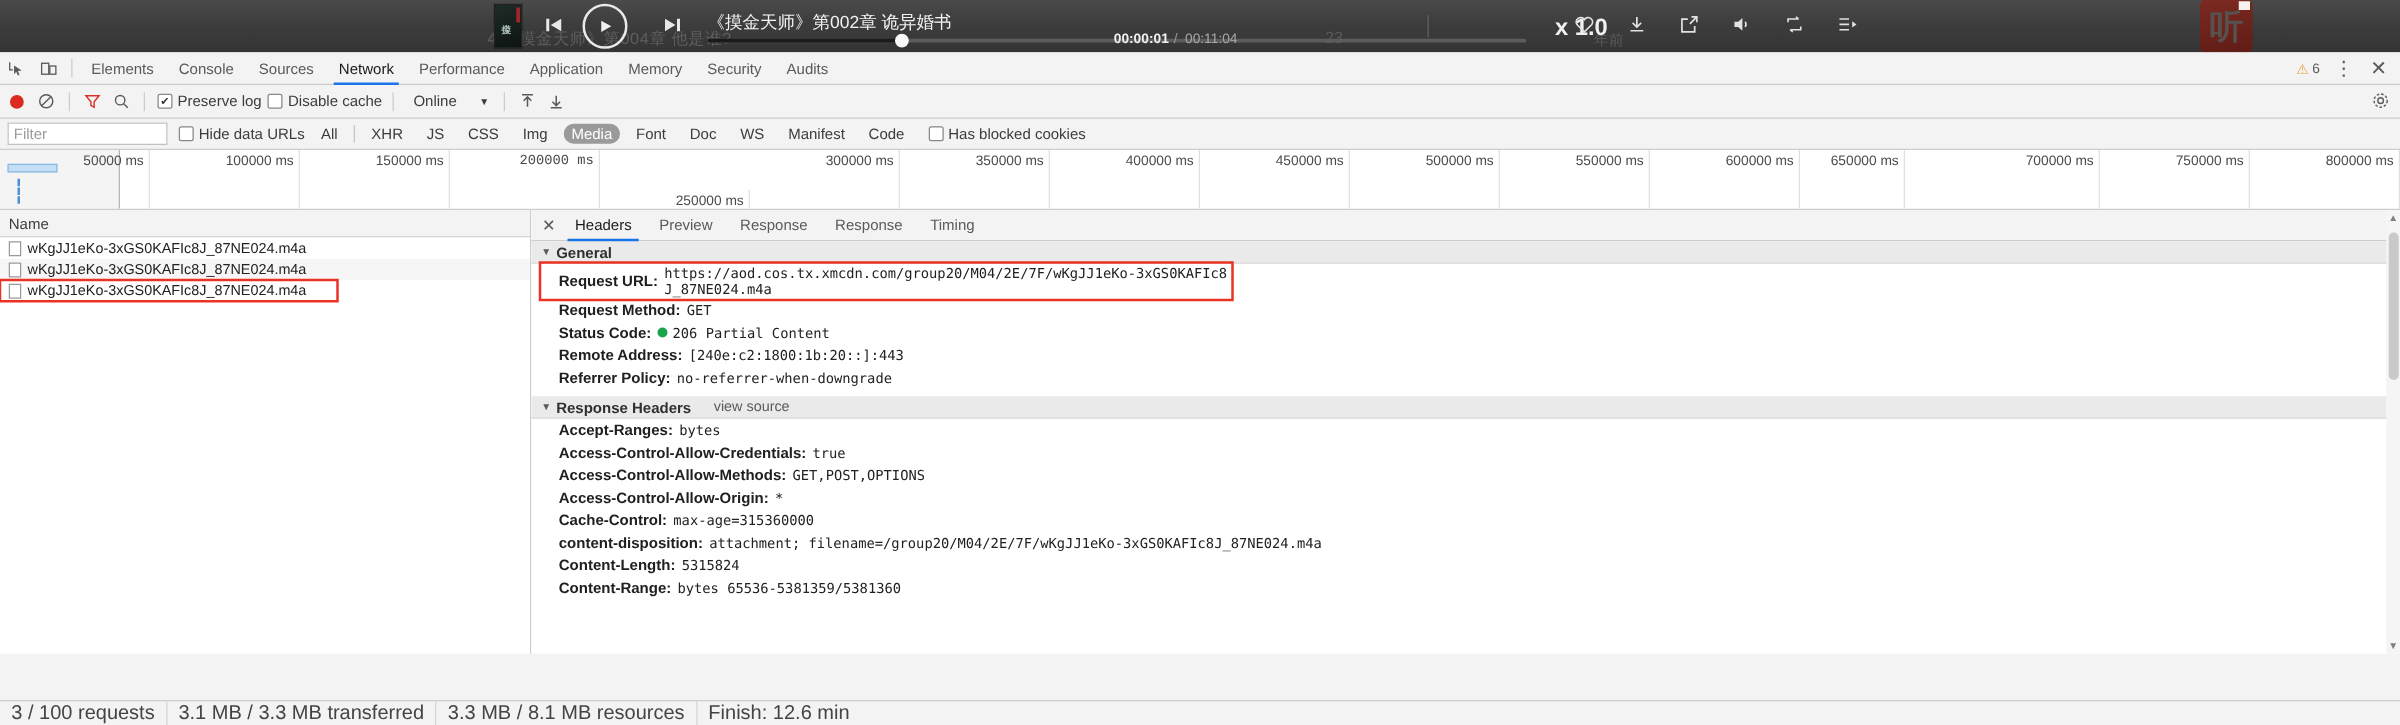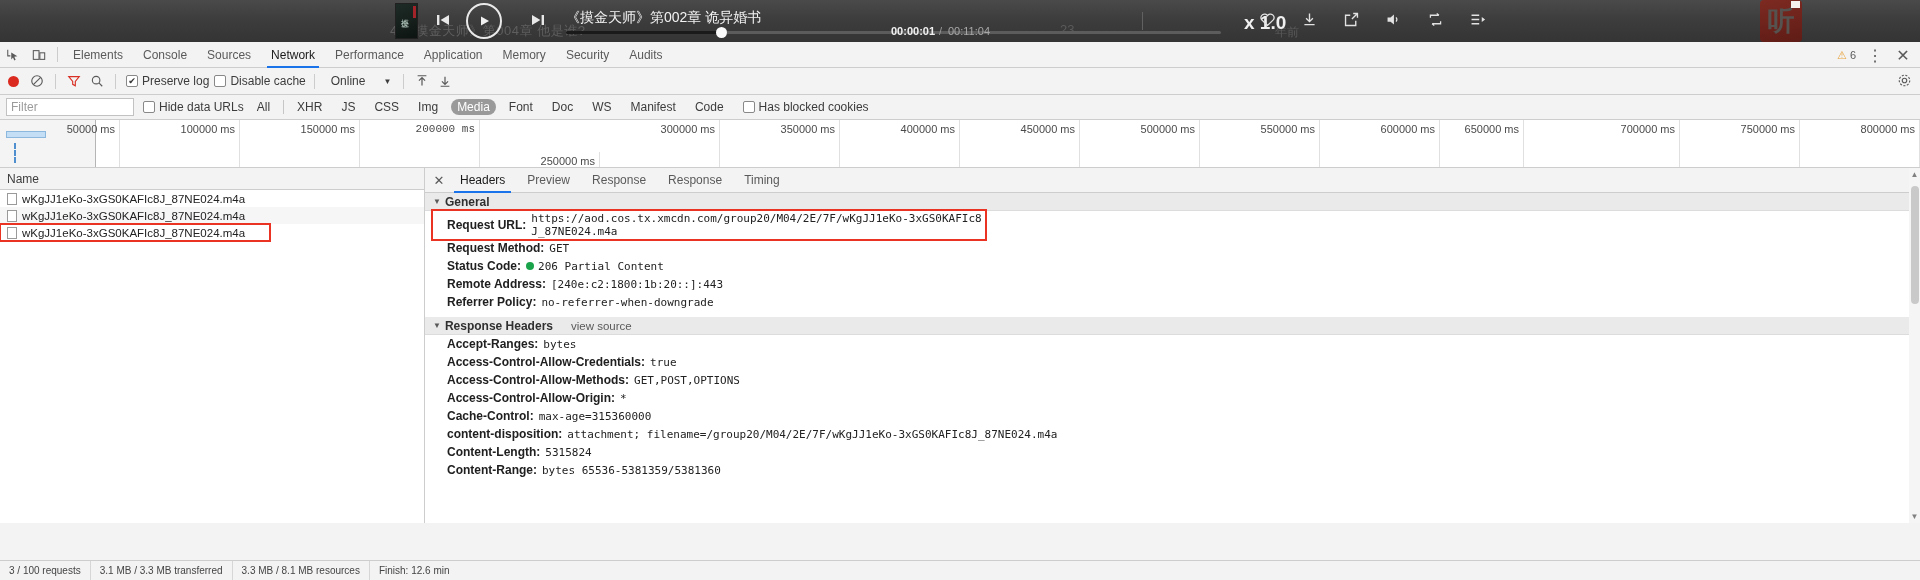--- a/index.html
+++ b/index.html
@@ -245,21 +245,21 @@
   .hval {
     font-family: "DejaVu Sans Mono", monospace; font-size: 11px; color: #222;
     margin-left: 5px; word-break: break-all;
   }
   .hrow.boxed { outline: 2px solid #ea3323; margin-left: 8px; padding-left: 14px; width: 552px; }
   .status-dot { display: inline-block; width: 8px; height: 8px; border-radius: 50%; background: #1aa34a; margin-right: 4px; }
 
   .bottom-bar {
     position: absolute; left: 0; bottom: 0; width: 1920px; height: 20px;
     background: #f3f3f3; border-top: 1px solid #cdcdcd;
-    display: flex; align-items: center; font-size: 10px; color: #444;
+    display: flex; align-items: center; font-size: 16px; color: #444;
   }
   .bb-cell { padding: 0 9px; border-right: 1px solid #d6d6d6; height: 20px; line-height: 20px; white-space: nowrap;}
 
   .scrollbar-v {
     position: absolute; right: 0; top: 0; width: 11px; bottom: 0; background: #f5f5f5;
   }
   .scroll-thumb { position: absolute; right: 1px; top: 18px; width: 8px; height: 118px; background: #c9c9c9; border-radius: 4px; }
   .scroll-arrow { position: absolute; right: 1px; font-size: 8px; color: #808080; text-align: center; width: 9px; }
 </style>
 </head>

